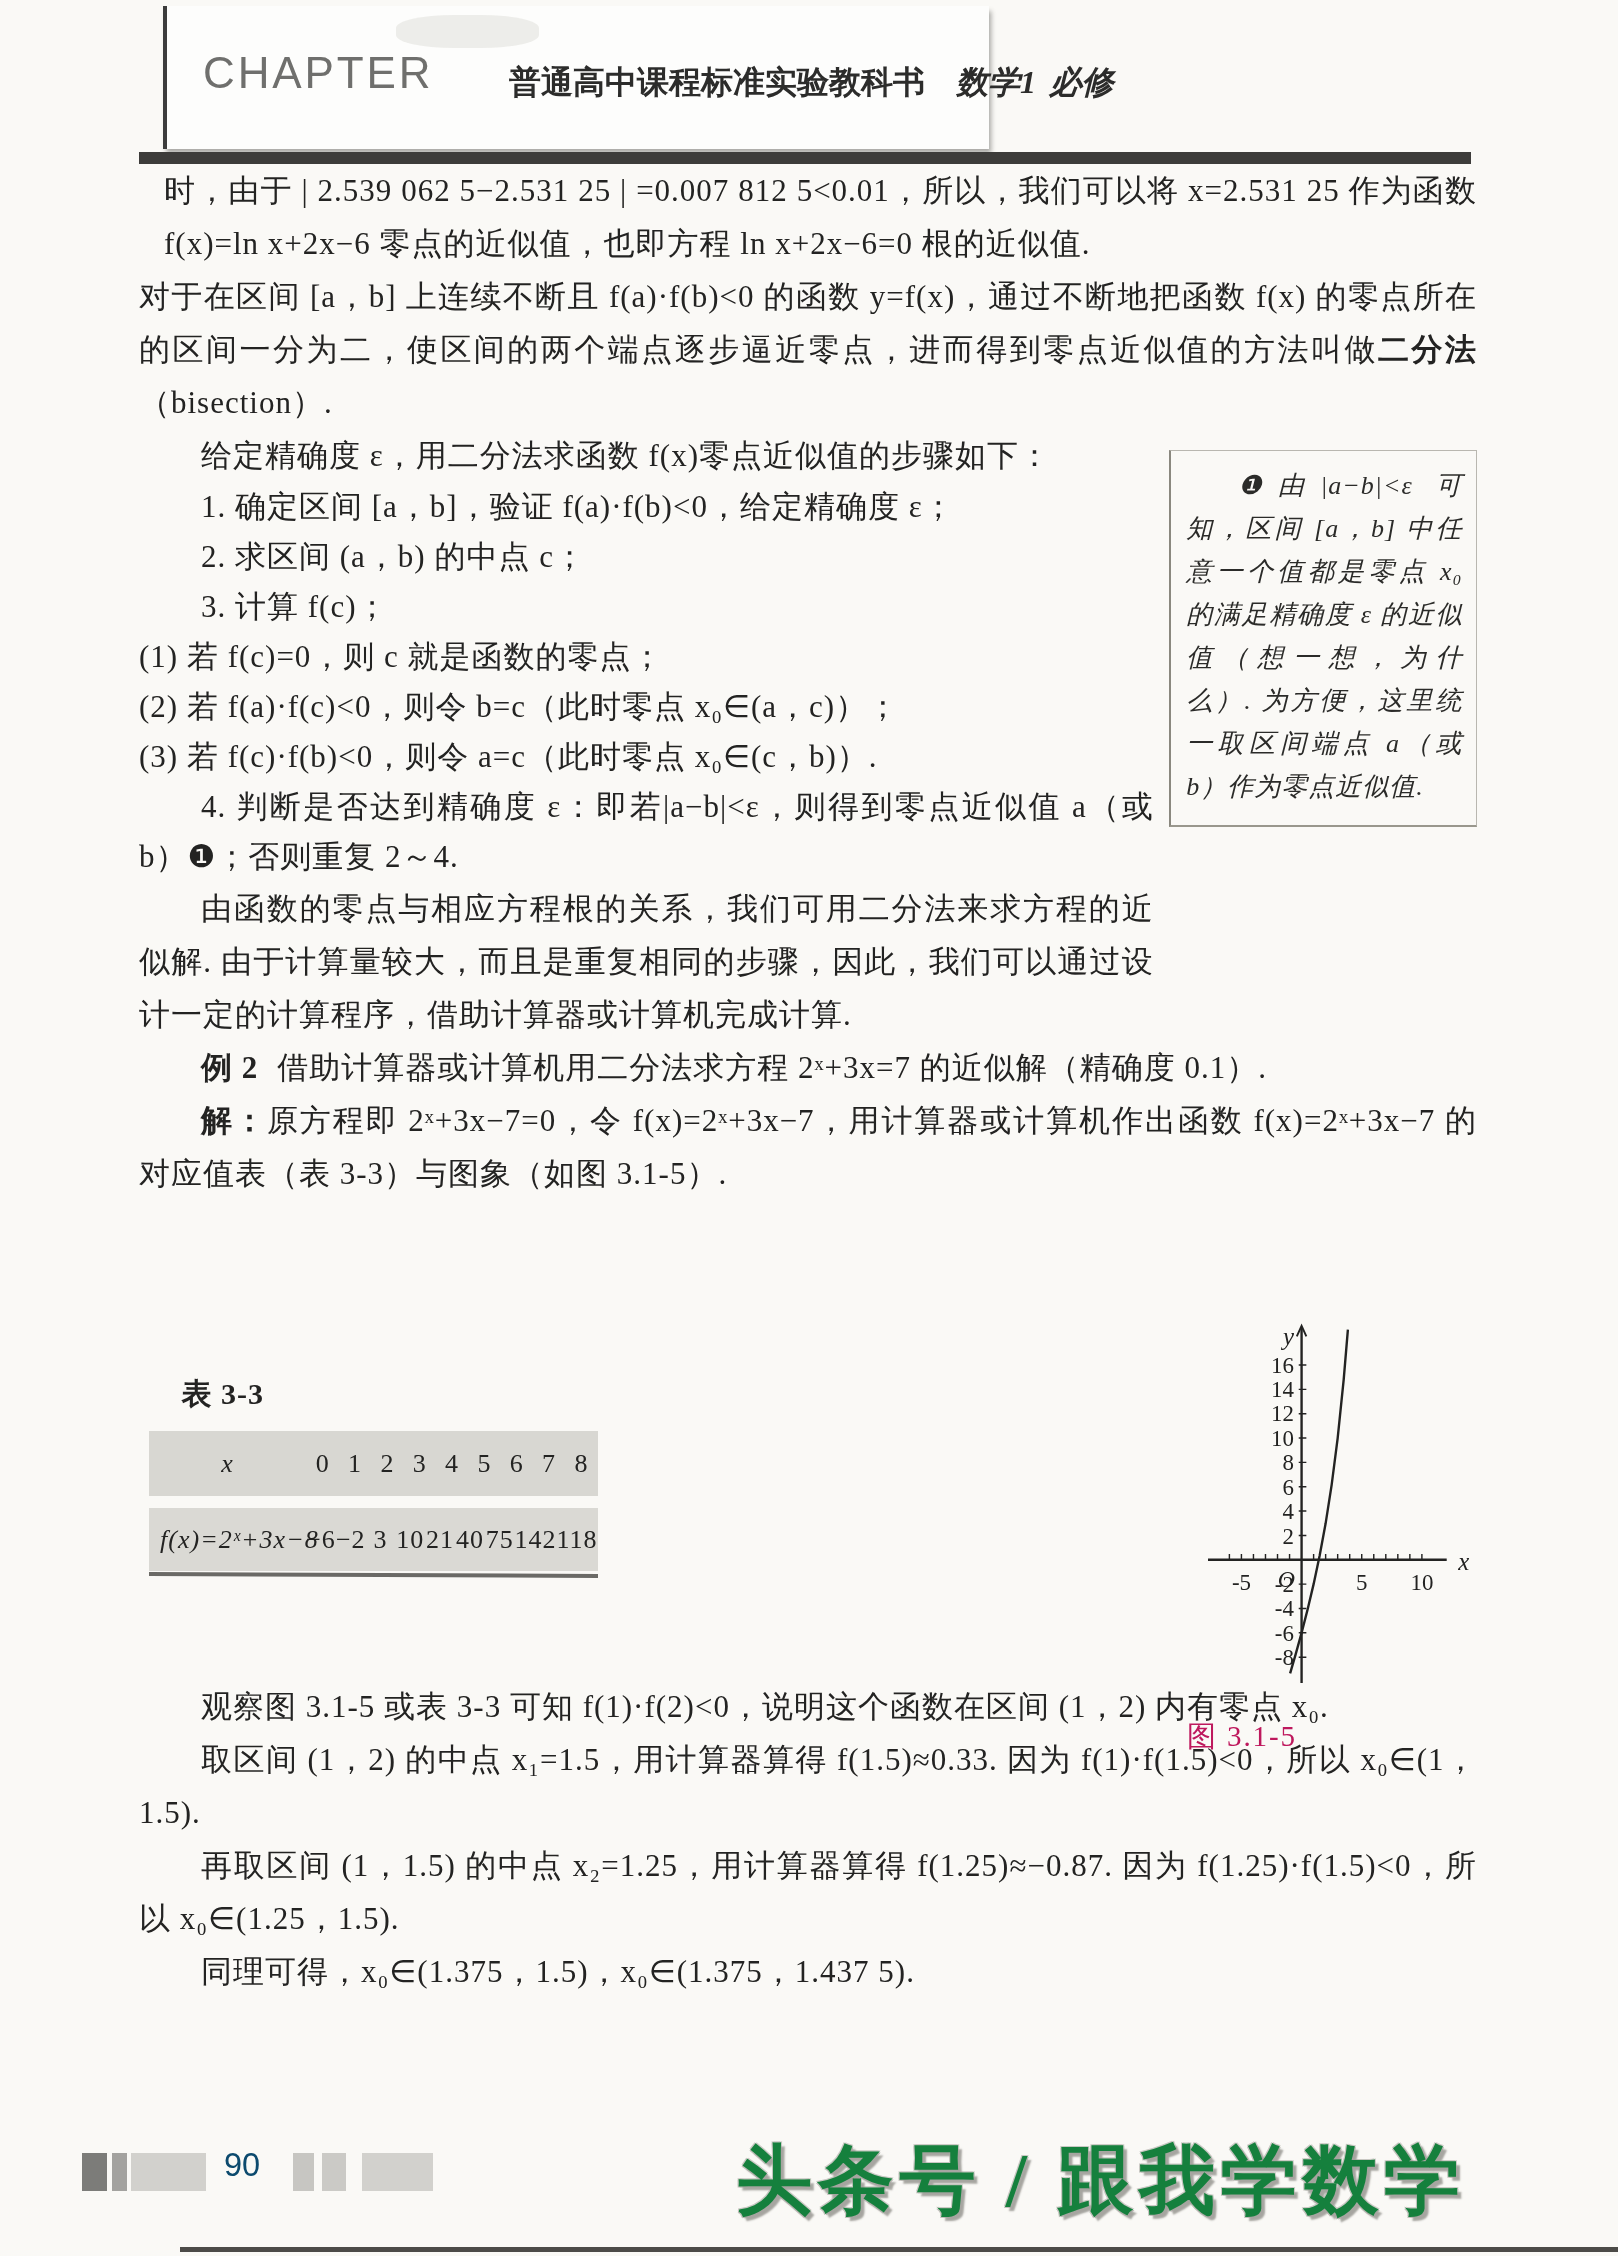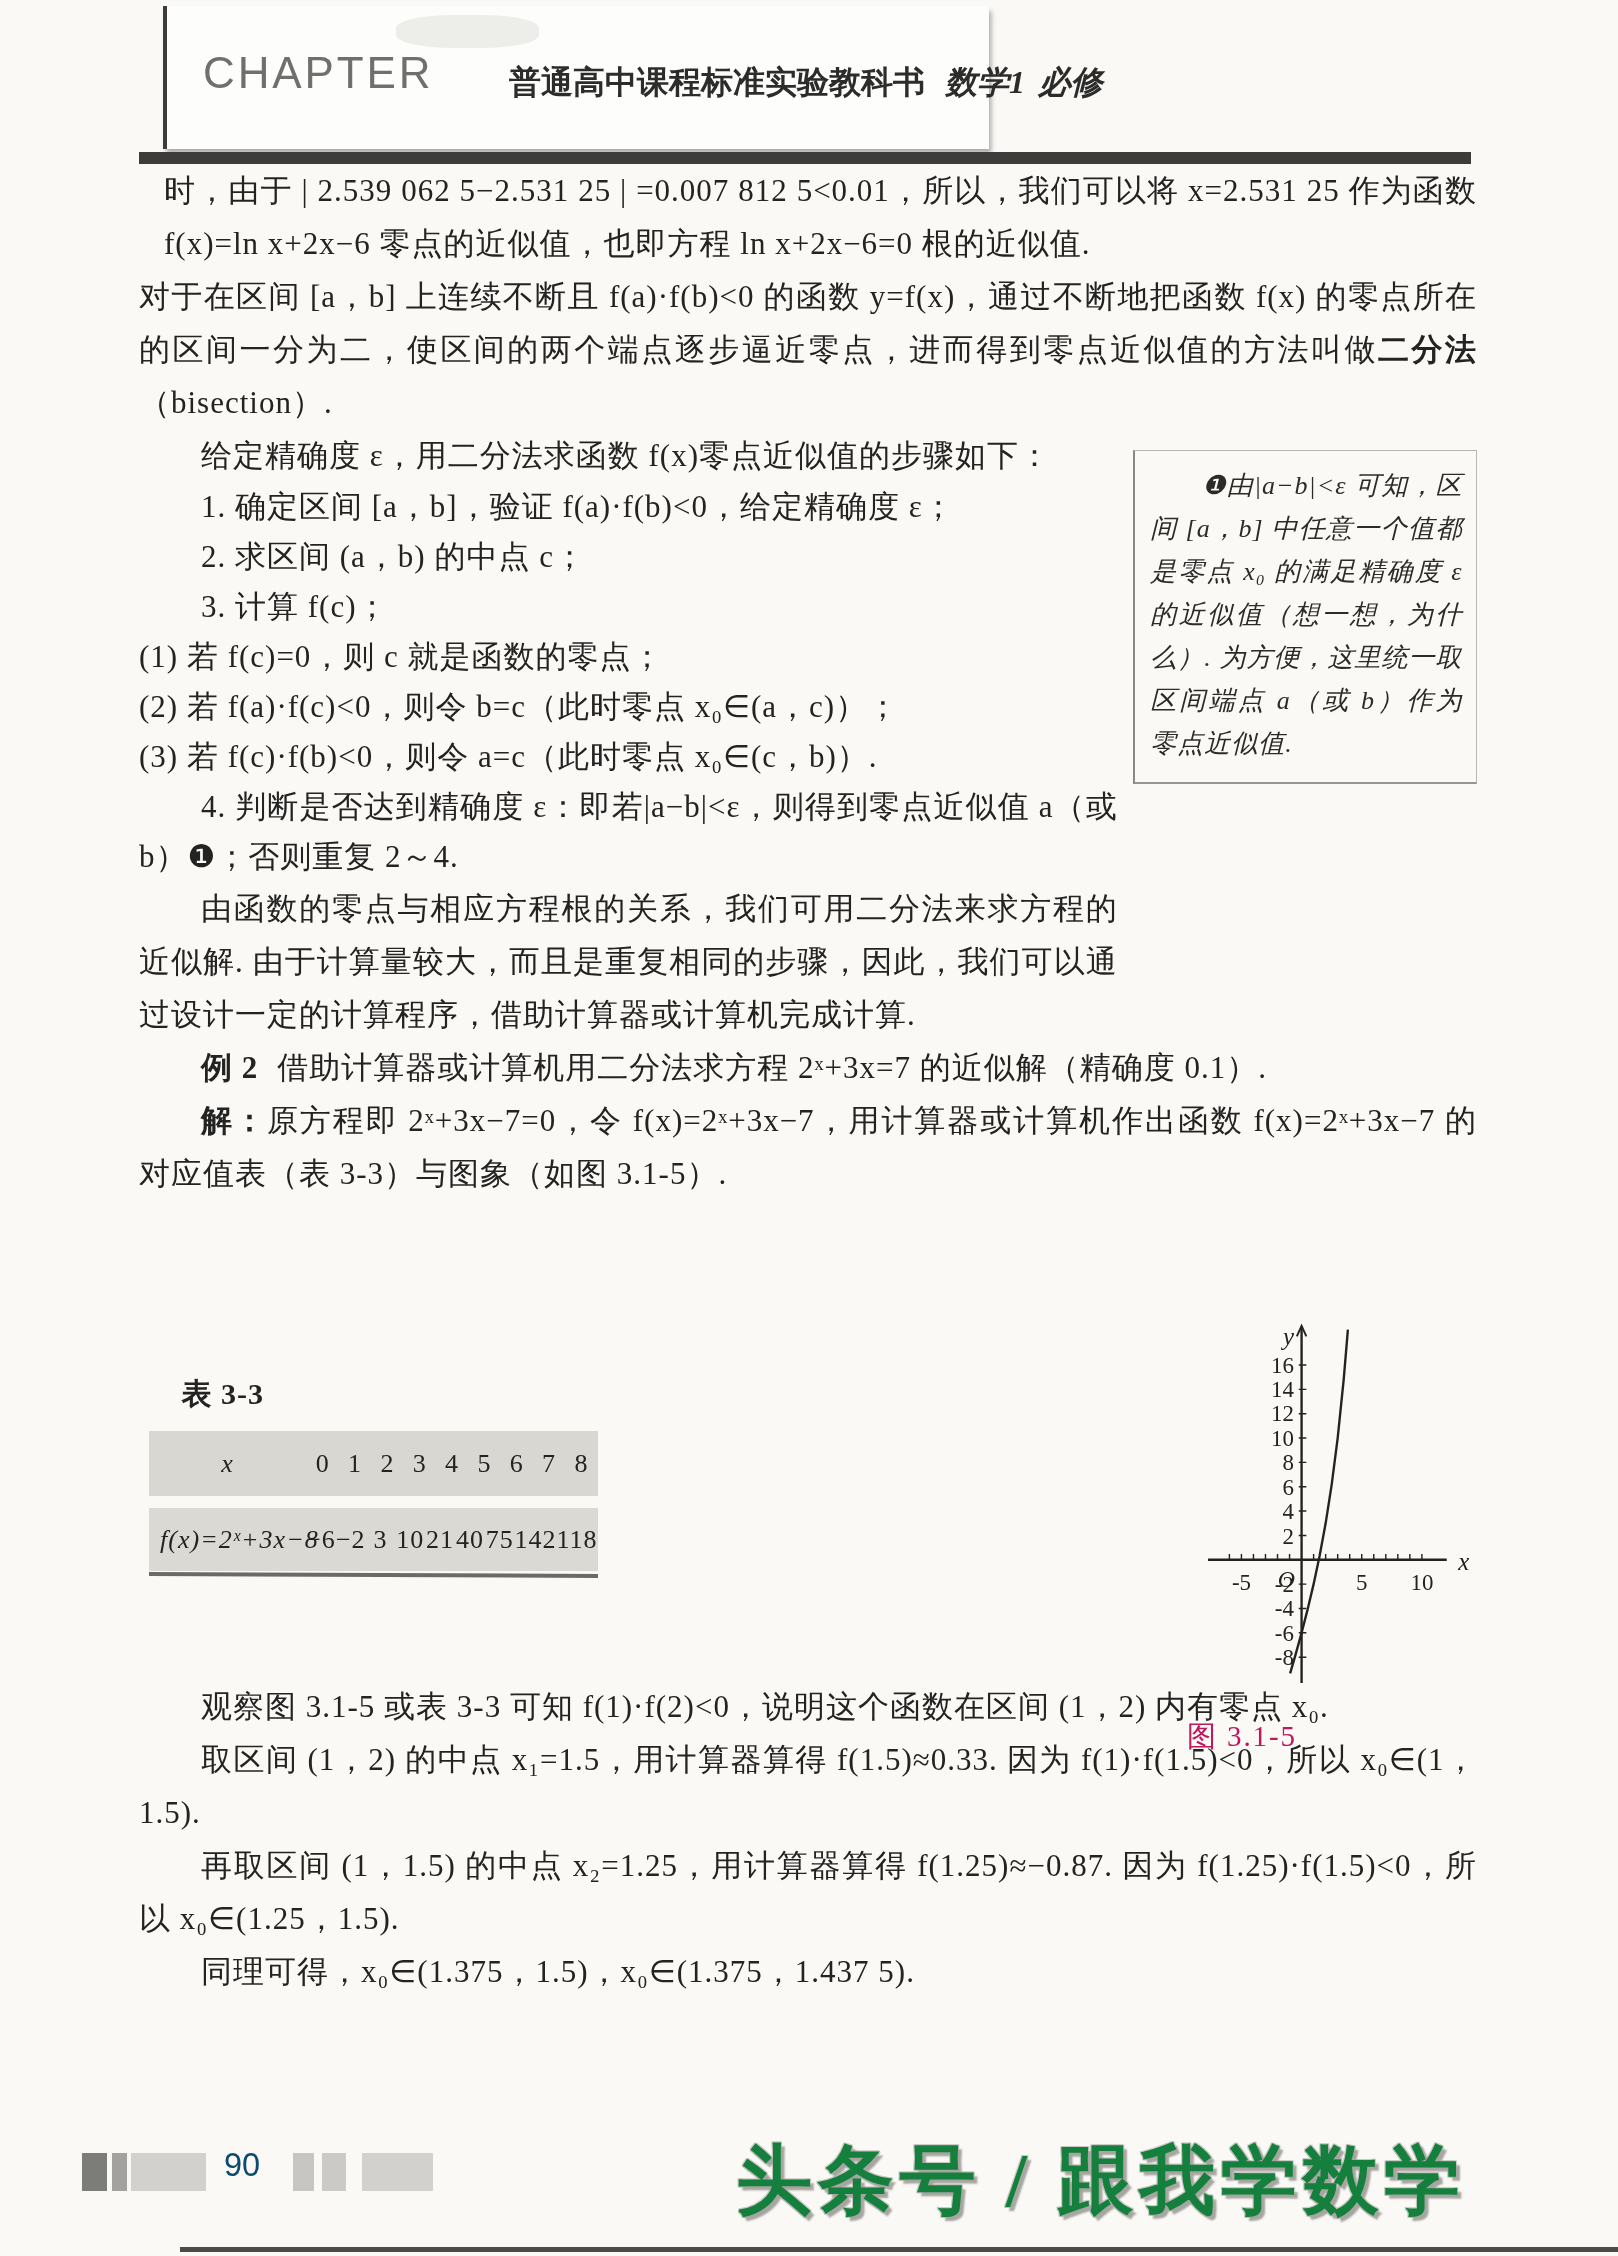--- a/index.html
+++ b/index.html
@@ -8,34 +8,34 @@
   
   .header-box{position:absolute;left:163px;top:5.7px;width:822px;height:143px;
         background:#fdfdfc;border-left:4.8px solid #3c3c3c;
         box-shadow:2.9px 4.8px 4.8px rgba(70,70,66,.45);}
   .header-smudge{position:absolute;left:229px;top:9.6px;width:143px;height:32.5px;
         background:#e3e2de;border-radius:40%;opacity:.6;}
   .chapter{position:absolute;left:36px;top:42px;font-family:"Liberation Sans",sans-serif;
         font-size:44px;letter-spacing:2.9px;color:#6f6f6d;}
   .htitle{position:absolute;left:342px;top:55px;white-space:nowrap;font-size:32px;color:#2c2c2b;}
   .htitle .series{font-weight:600;}
-  .htitle .subj{font-weight:700;font-style:italic;margin-left:20px;}
+  .htitle .subj{font-weight:700;font-style:italic;margin-left:31px;}
   .htitle .edi{font-weight:700;font-style:italic;margin-left:13.4px;}
   .top-rule{position:absolute;left:139px;top:152px;width:1332px;height:12.4px;background:#3d3c3a;}
   
   .content{position:absolute;left:139px;top:164px;width:1338px;font-size:31px;line-height:53px;
         text-align:justify;letter-spacing:1px;color:#232322;}
   .content p{margin:0;}
   .p1{margin-top:32.5px;padding-left:25px;}
   .indent{text-indent:2em;}
   .bold{font-weight:700;}
   .steps p{line-height:50px;}
   .p4{margin-top:2.9px;}
   
-  .note-wrap{float:right;width:344px;height:516px;margin-left:15.3px;}
+  .note-wrap{float:right;width:308px;height:516px;margin-left:15.3px;}
   .note{margin-top:21px;border:1px solid #b9b7b0;border-left:2.9px solid #8a887f;
         border-bottom:2.9px solid #99978d;padding:13.4px 13.4px 17px 15.3px;
         font-size:26px;line-height:43px;font-style:italic;text-indent:2em;
         text-align:justify;color:#2b2b29;letter-spacing:1px;}
   .example{margin-top:61px;}
   .example .exlabel{font-weight:700;margin-right:19px;}
   .solution{margin-top:13.4px;}
   .solution .sollabel{font-weight:700;}
   
   .tablewrap{margin-top:170px;margin-left:9.6px;width:449px;}

